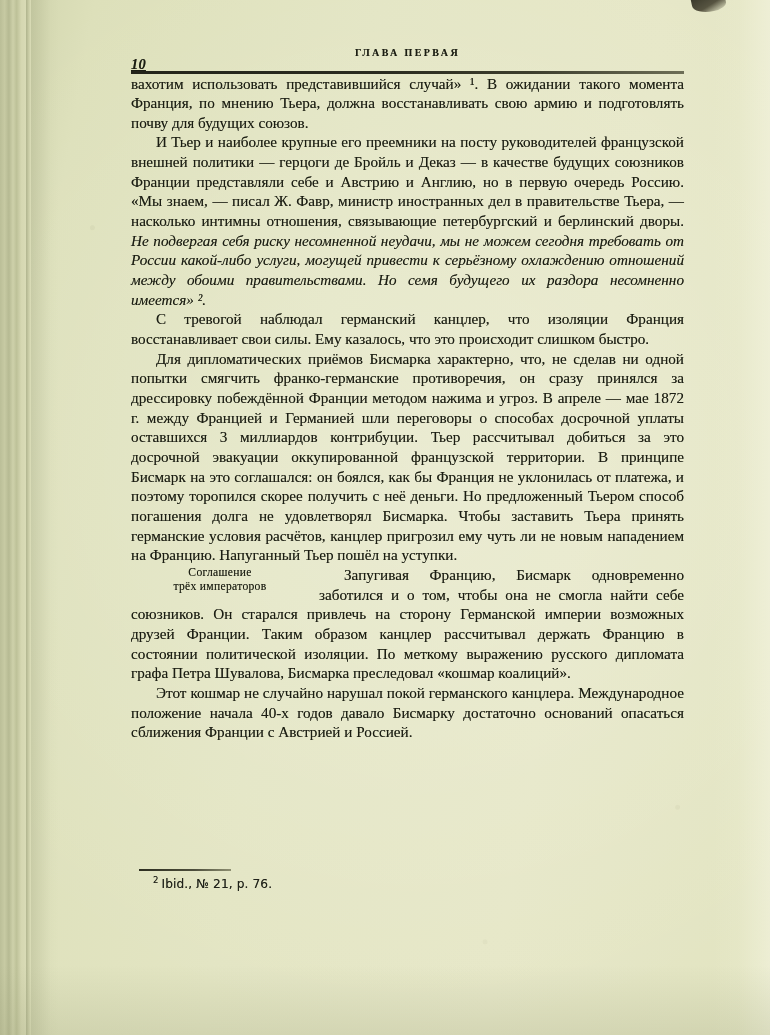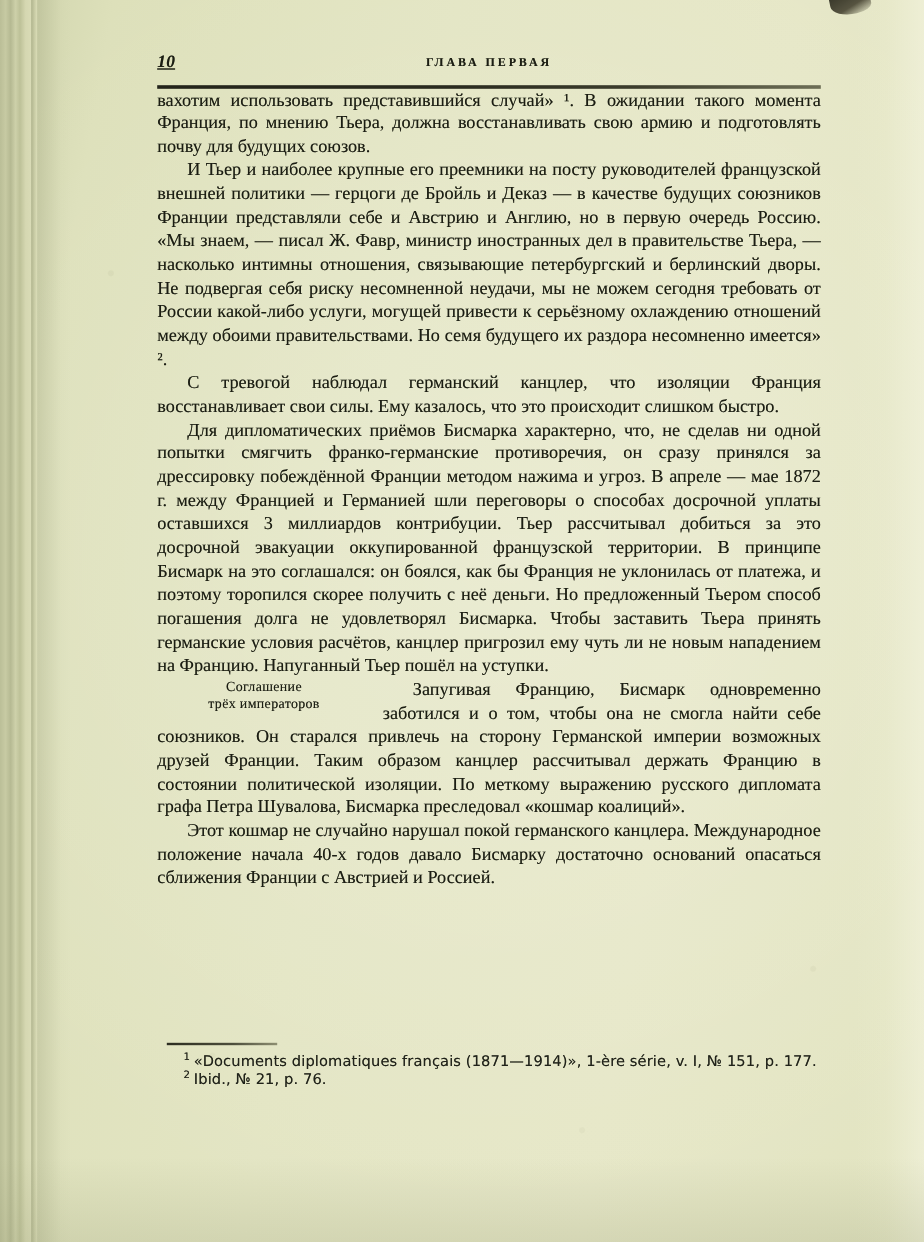--- a/index.html
+++ b/index.html
@@ -101,21 +101,21 @@
   }
 
   
   #runhead {
     position: relative;
     height: 24px;
   }
   #folio {
     position: absolute;
     left: 0;
-    top: 0;
+    top: 12px;
     font-style: italic;
     font-weight: bold;
     font-size: 14.5px;
     letter-spacing: .2px;
     text-decoration: underline;
   }
   #chapter-title {
     text-align: center;
     font-size: 10px;
     font-weight: bold;
@@ -135,21 +135,21 @@
     text-align: justify;
     text-justify: inter-word;
     -webkit-hyphens: manual;
     hyphens: manual;
   }
   #body p {
     margin: 0;
     text-indent: 25px;
   }
   #body p.noindent { text-indent: 0; }
-  .ital { }
+  .ital { font-style: italic; }
 
   
   #sidenote-para {
     position: relative;
   }
   #sidenote {
     float: left;
     width: 178px;
     margin: 1px 10px 0 0;
     font-size: 11.6px;
@@ -230,17 +230,16 @@
         <span id="sidenote"><span class="ln1">Соглашение</span> <span class="ln2">трёх императоров</span></span><span>Запугивая Францию, Бисмарк одновременно заботился и о том, чтобы она не смогла найти себе союзников. Он старался привлечь на сторону Германской империи возможных друзей Франции. Таким образом канцлер рассчитывал держать Францию в состоянии политической изоляции. По меткому выражению русского дипломата графа Петра Шувалова, Бисмарка преследовал «кошмар коалиций».</span>
       </p>
 
       <p><span>Этот кошмар не случайно нарушал покой германского канцлера. Международное положение начала 40-х годов давало Бисмарку достаточно оснований опасаться сближения Франции с Австрией и Россией.</span></p>
 
     </div>
   </div>
 
   <div id="footnotes">
     <div id="fn-rule"></div>
-    <div class="fn-item"><sup>1</sup><span>«Documents diplomatiques français (1871—1914)», 1-ère série, v. I, № 151, p. 177.</span></div>
     <div class="fn-item"><sup>2</sup><span>Ibid., № 21, p. 76.</span></div>
   </div>
 
 </div>
 
 </body></html>

